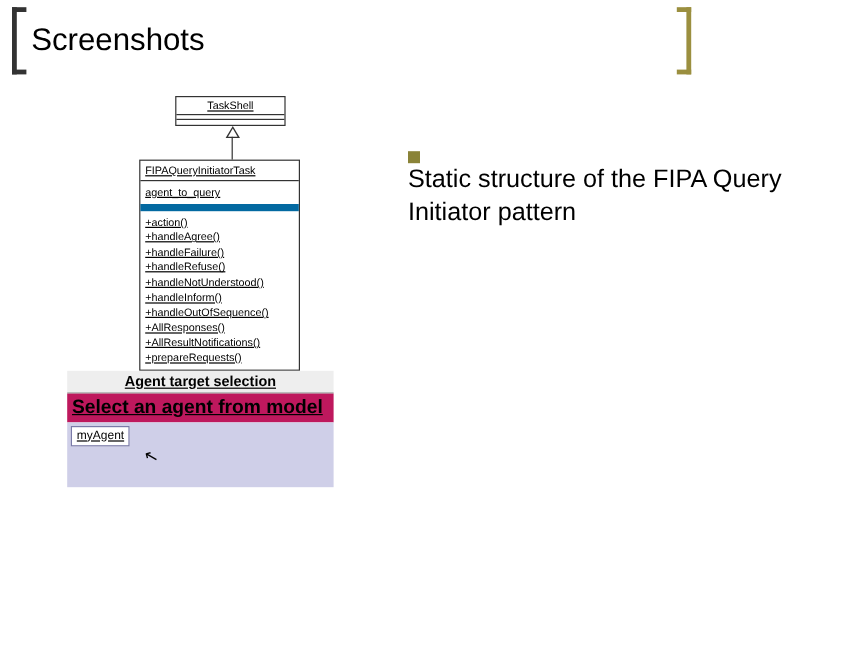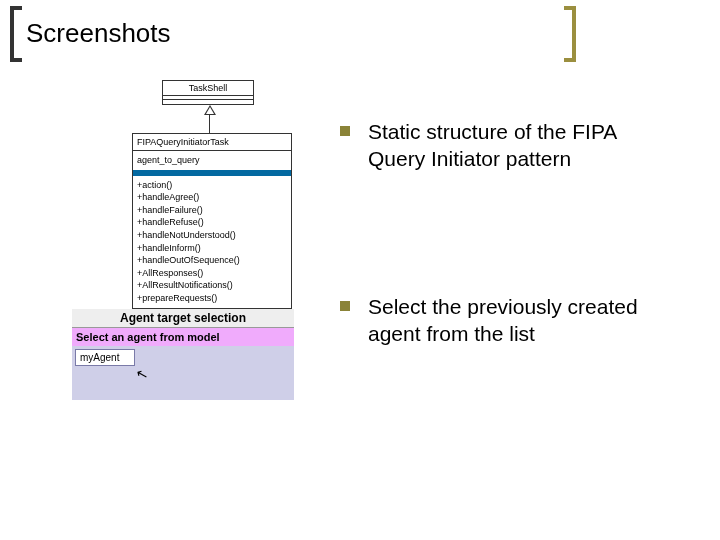--- a/index.html
+++ b/index.html
@@ -35,22 +35,23 @@
     position: absolute;
     top: 18px;
     left: 26px;
     font-size: 26px;
     color: #000;
     text-align: right;
   }
   .left-col {
     position: absolute;
     top: 80px;
-    left: 80px;
+    left: 64px;
     width: 200px;
+    text-decoration: underline;
   }
   .uml-parent {
     width: 92px;
     margin-left: 82px;
     border: 1px solid #333;
     background: #fff;
     font-size: 9px;
     text-align: center;
   }
   .uml-parent .pname { padding: 2px 2px; border-bottom: 1px solid #333; }
@@ -73,21 +74,21 @@
     border-right: 4px solid transparent;
     border-bottom: 7px solid #fff;
   }
   .vline {
     position: absolute;
     top: 9px; left: 5px;
     width: 1px; height: 19px;
     background: #333;
   }
   .uml-class {
-    width: 160px;
+    width: 134px;
     margin-left: 52px;
     border: 1px solid #333;
     background: #fff;
     font-size: 9px;
   }
   .uml-class .cname { padding: 3px 4px; border-bottom: 1px solid #333; }
   .uml-class .attrs { padding: 3px 4px; border-bottom: 6px solid #0369a1; }
   .uml-class .ops { padding: 3px 4px; }
   .uml-class .row { line-height: 1.4; white-space: nowrap; }
   .wizard {
@@ -97,56 +98,57 @@
   }
   .wizard-title {
     font-size: 12px;
     font-weight: bold;
     text-align: center;
     padding: 2px 0;
     background: #eee;
     border-bottom: 1px solid #999;
   }
   .wizard-sub {
-    font-size: 11px;
+    font-size: 16px;
     font-weight: bold;
     padding: 3px 4px;
-    background: #f0abfc;
+    background: #be185d;
   }
   .wizard-body {
     background: #cfcfe8;
     padding: 3px;
     height: 54px;
     position: relative;
   }
   .listbox {
     background: #fff;
     border: 1px solid #7a7aa8;
     padding: 2px 4px;
     font-size: 10px;
     color: #000;
-    width: 60px;
+    width: 49px;
   }
   .cursor {
     position: absolute;
     top: 20px;
     left: 64px;
     font-size: 14px;
     transform: rotate(-15deg);
   }
   .right-col {
     position: absolute;
     top: 118px;
     left: 340px;
     width: 320px;
   }
   .bp {
     display: flex;
     align-items: flex-start;
     margin-bottom: 120px;
+    flex-direction: column;
   }
   .sq {
     width: 10px; height: 10px;
     background: #8a8338;
     margin-top: 8px;
     margin-right: 18px;
     flex-shrink: 0;
   }
   .bp-text {
     font-size: 21px;
@@ -205,17 +207,13 @@
     </div>
   </div>
 
 </div>
 
 <div class="right-col">
   <div class="bp">
     <div class="sq"></div>
     <div class="bp-text">Static structure of the FIPA Query Initiator pattern</div>
   </div>
-  <div class="bp">
-    <div class="sq"></div>
-    <div class="bp-text">Select the previously created agent from the list</div>
-  </div>
 </div>
 
 </body></html>

